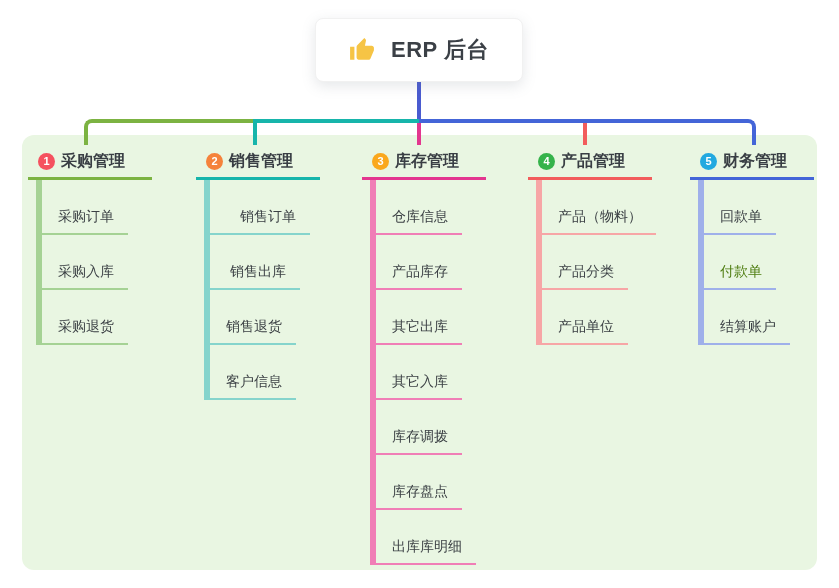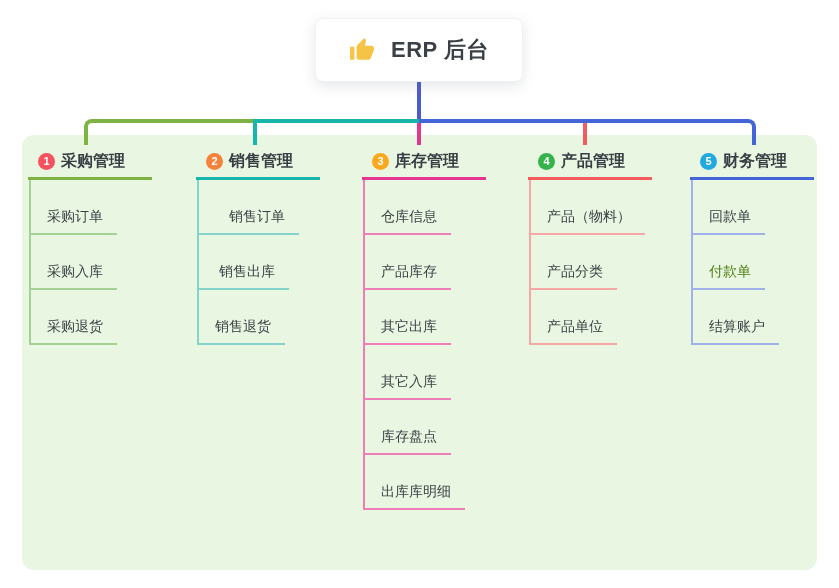--- a/index.html
+++ b/index.html
@@ -38,21 +38,21 @@
   .branch-header{
     height:32px;box-sizing:content-box;display:flex;align-items:center;gap:6px;
     padding-left:10px;border-bottom:3px solid #999;
     font-size:16px;font-weight:600;color:#393e44;white-space:nowrap;
   }
   .badge{
     width:17px;height:17px;border-radius:50%;flex:0 0 17px;
     display:flex;align-items:center;justify-content:center;
     font-size:11px;font-weight:700;color:#fff;
   }
-  .items{margin-left:1px;border-left:2px solid #22c55e;}
+  .items{margin-left:8px;border-left:6px solid #22c55e;}
   .item{
     height:55px;box-sizing:border-box;display:flex;align-items:flex-end;
     padding:0 14px 7px 16px;border-bottom:2px solid #ccc;
     width:max-content;font-size:14px;color:#3c4145;white-space:nowrap;
   }
 </style>
 </head>
 <body>
 
 <div id="stage">
@@ -88,32 +88,34 @@
   </div>
     <div class="branch" style="left: 196px;">
     <div class="branch-header" style="border-bottom-color: rgb(23, 181, 171);">
       <span class="badge" style="background: rgb(245, 130, 59); color: rgb(255, 255, 255);">2</span>
       <span>销售管理</span>
     </div>
     <div class="items" style="border-left-color: rgb(133, 212, 204);">
         <div class="item" style="border-bottom-color: rgb(133, 212, 204); color: rgb(60, 65, 69); padding-left: 30px;">销售订单</div>
         <div class="item" style="border-bottom-color: rgb(133, 212, 204); color: rgb(60, 65, 69); padding-left: 20px;">销售出库</div>
         <div class="item" style="border-bottom-color: rgb(133, 212, 204); color: rgb(60, 65, 69);">销售退货</div>
+        <div class="item" style="border-bottom-color: rgb(133, 212, 204); color: rgb(60, 65, 69);">客户信息</div>
       </div>
   </div>
     <div class="branch" style="left: 362px;">
     <div class="branch-header" style="border-bottom-color: rgb(227, 54, 143);">
       <span class="badge" style="background: rgb(250, 168, 29); color: rgb(255, 255, 255);">3</span>
       <span>库存管理</span>
     </div>
     <div class="items" style="border-left-color: rgb(240, 126, 182); text-align: center;">
         <div class="item" style="border-bottom-color: rgb(240, 126, 182); color: rgb(60, 65, 69);">仓库信息</div>
         <div class="item" style="border-bottom-color: rgb(240, 126, 182); color: rgb(60, 65, 69);">产品库存</div>
         <div class="item" style="border-bottom-color: rgb(240, 126, 182); color: rgb(60, 65, 69);">其它出库</div>
         <div class="item" style="border-bottom-color: rgb(240, 126, 182); color: rgb(60, 65, 69);">其它入库</div>
+        <div class="item" style="border-bottom-color: rgb(240, 126, 182); color: rgb(60, 65, 69);">库存调拨</div>
         <div class="item" style="border-bottom-color: rgb(240, 126, 182); color: rgb(60, 65, 69);">库存盘点</div>
         <div class="item" style="border-bottom-color: rgb(240, 126, 182); color: rgb(60, 65, 69);">出库库明细</div>
       </div>
   </div>
     <div class="branch" style="left: 528px;">
     <div class="branch-header" style="border-bottom-color: rgb(242, 92, 92);">
       <span class="badge" style="background: rgb(53, 179, 75); color: rgb(255, 255, 255);">4</span>
       <span>产品管理</span>
     </div>
     <div class="items" style="border-left-color: rgb(247, 166, 166);">

